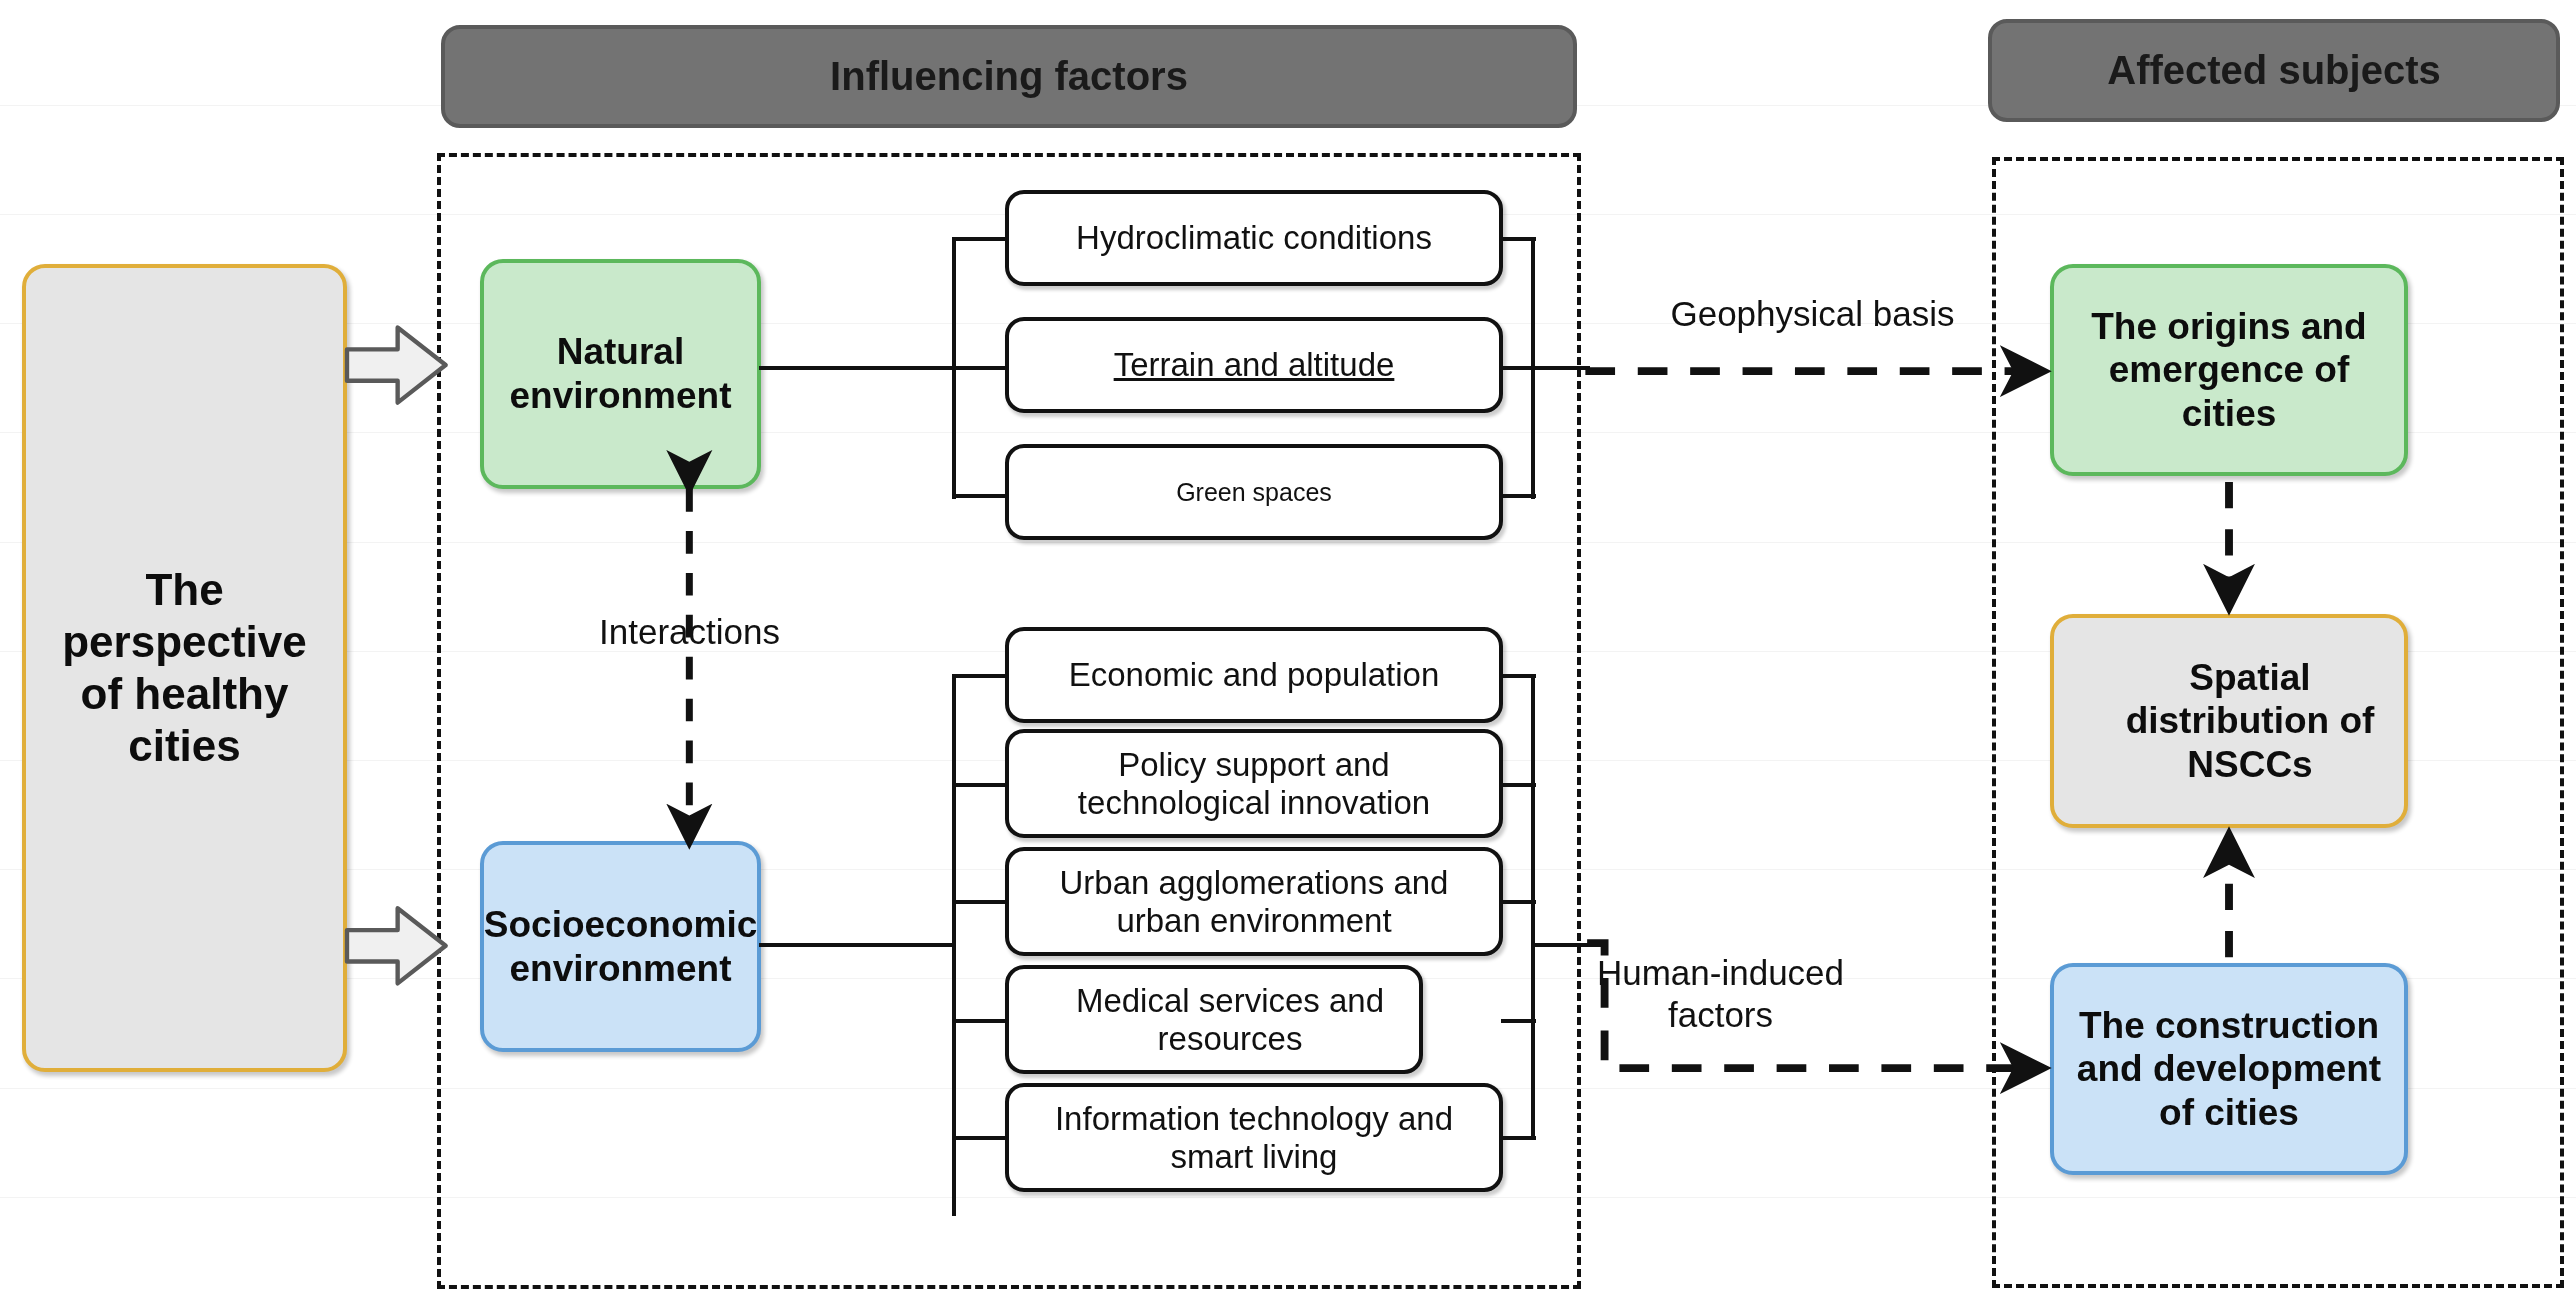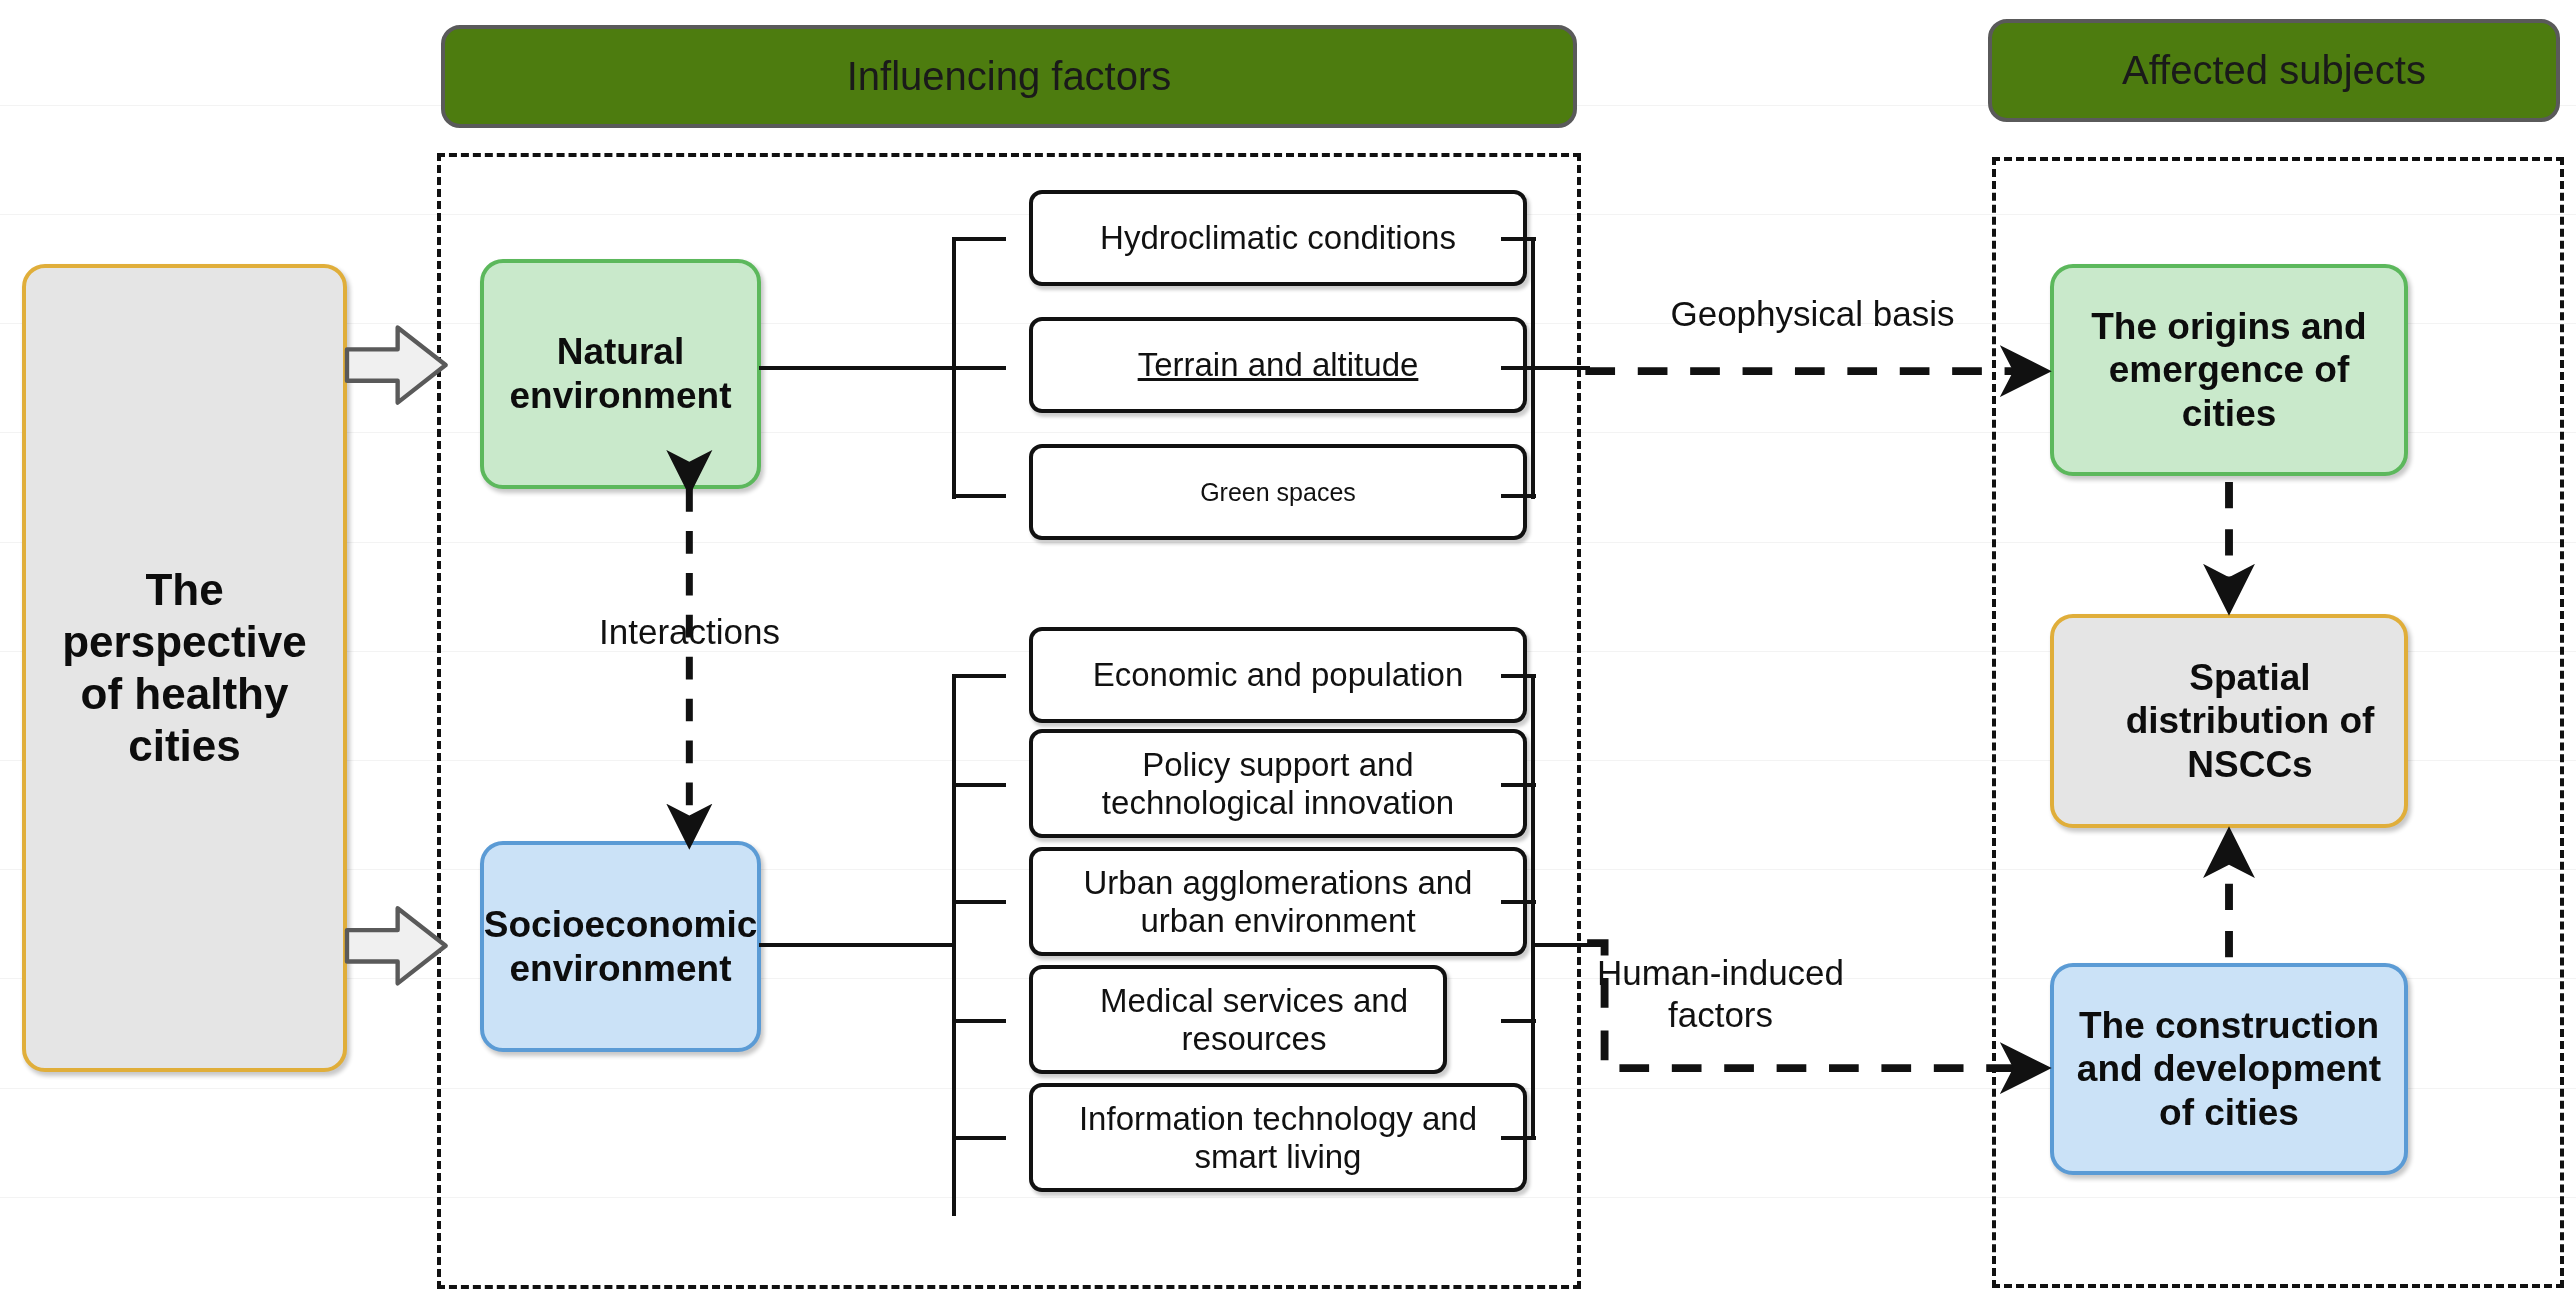--- a/index.html
+++ b/index.html
@@ -5,25 +5,25 @@
   html,body{margin:0;padding:0;background:#ffffff;}
   #stage{
     position:relative;width:2576px;height:1303px;
     background:#ffffff;
     font-family:"Liberation Sans", sans-serif;
     overflow:hidden;
   }
   
   .hdr{
     position:absolute;
-    background:#4d7c0f;
+    background:#737373;
     border:4.4px solid #5a5a5a;
     border-radius:19px;
     display:flex;align-items:center;justify-content:center;
-    font-weight:normal;color:#1a1a1a;
+    font-weight:bold;color:#1a1a1a;
     box-sizing:border-box;
     text-align:right;
   }
   
   .panel{
     position:absolute;
     border:4.4px dashed #111111;
     box-sizing:border-box;
     background:transparent;
   }
@@ -42,27 +42,26 @@
   .rbox.yellow{background:#e5e5e5;border:4.4px solid #e0ae3a;}
   .rbox.green {background:#c9e9cb;border:4.4px solid #5cb85c;}
   .rbox.blue  {background:#cbe2f7;border:4.4px solid #5b9bd5;}
 
   
   .sbox{
     position:absolute;
     box-sizing:border-box;
     background:#ffffff;
     border:4.4px solid #111111;
-    border-radius:13px;
+    border-radius:19px;
     display:flex;align-items:center;justify-content:center;
     text-align:center;
     color:#111111;
     line-height:1.14;
     box-shadow:2.6px 3.5px 3.5px rgba(0,0,0,.20);
-    margin-left:24px;
   }
 
   
   .ln-h{position:absolute;background:#111111;height:4.4px;}
   .ln-v{position:absolute;background:#111111;width:4.4px;}
 
   
   .conn-label{
     position:absolute;
     color:#111111;

